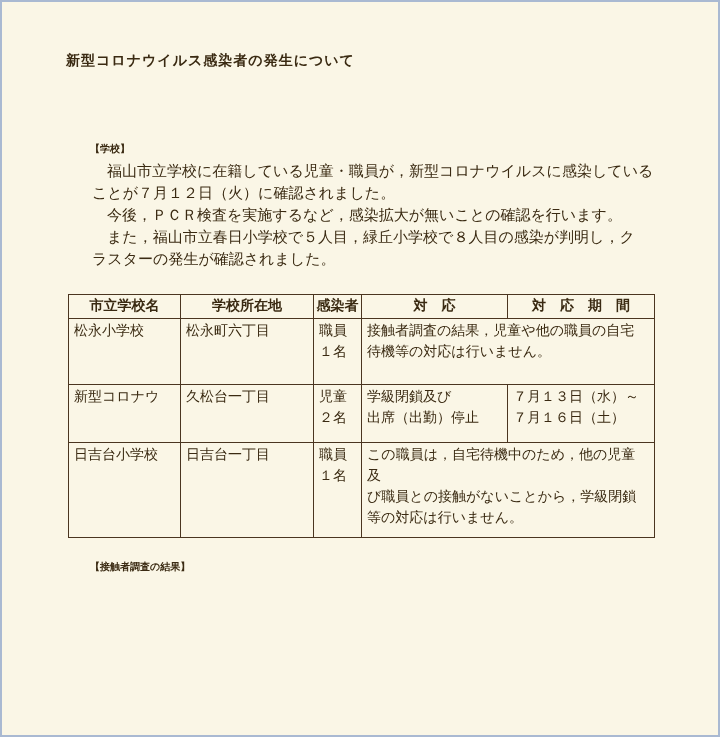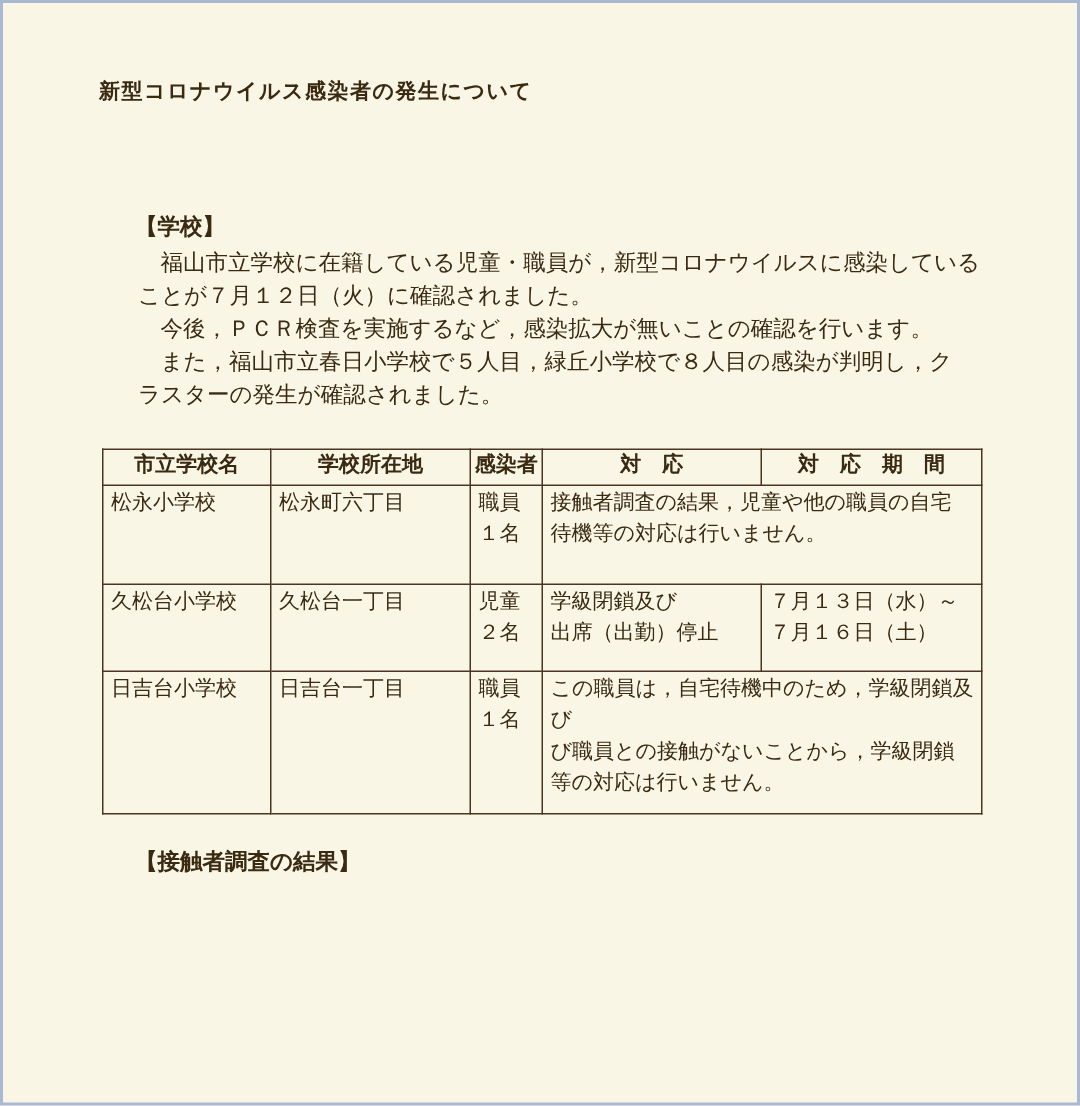--- a/index.html
+++ b/index.html
@@ -21,21 +21,21 @@
   .doc-title {
     text-align: left;
     font-weight: bold;
     font-size: 14px;
     letter-spacing: 1px;
     margin: 0 0 0 0;
     white-space: pre-line;
   }
   .section-heading {
     font-weight: bold;
-    font-size: 15px;
+    font-size: 10px;
     margin: 0 0 4px 24px;
   }
   .school-heading { margin-top: 72px; }
   .club-heading { margin-top: 22px; }
   .para {
     font-size: 15px;
     line-height: 22px;
     margin: 0 0 0 26px;
     white-space: pre-line;
     font-family: Liberation Serif, serif;
@@ -107,35 +107,35 @@
     <tbody>
       <tr class="row-1">
         <td class="cell">松永小学校</td>
         <td class="cell">松永町六丁目</td>
         <td class="infected-cell">職員
 １名</td>
         <td class="cell" colspan="2">接触者調査の結果，児童や他の職員の自宅
 待機等の対応は行いません。</td>
       </tr>
       <tr class="row-2">
-        <td class="cell">久松台小学校</td>
+        <td class="cell">新型コロナウ</td>
         <td class="cell">久松台一丁目</td>
         <td class="infected-cell">児童
 ２名</td>
         <td class="cell">学級閉鎖及び
 出席（出勤）停止</td>
         <td class="cell">７月１３日（水）～
 ７月１６日（土）</td>
       </tr>
       <tr class="row-3">
         <td class="cell">日吉台小学校</td>
         <td class="cell">日吉台一丁目</td>
         <td class="infected-cell">職員
 １名</td>
-        <td class="cell" colspan="2">この職員は，自宅待機中のため，学級閉鎖及び
+        <td class="cell" colspan="2">この職員は，自宅待機中のため，他の児童及
 び職員との接触がないことから，学級閉鎖
 等の対応は行いません。</td>
       </tr>
     </tbody>
   </table>
 
   <h2 class="section-heading club-heading">【接触者調査の結果】</h2>
 
 
 </div>

